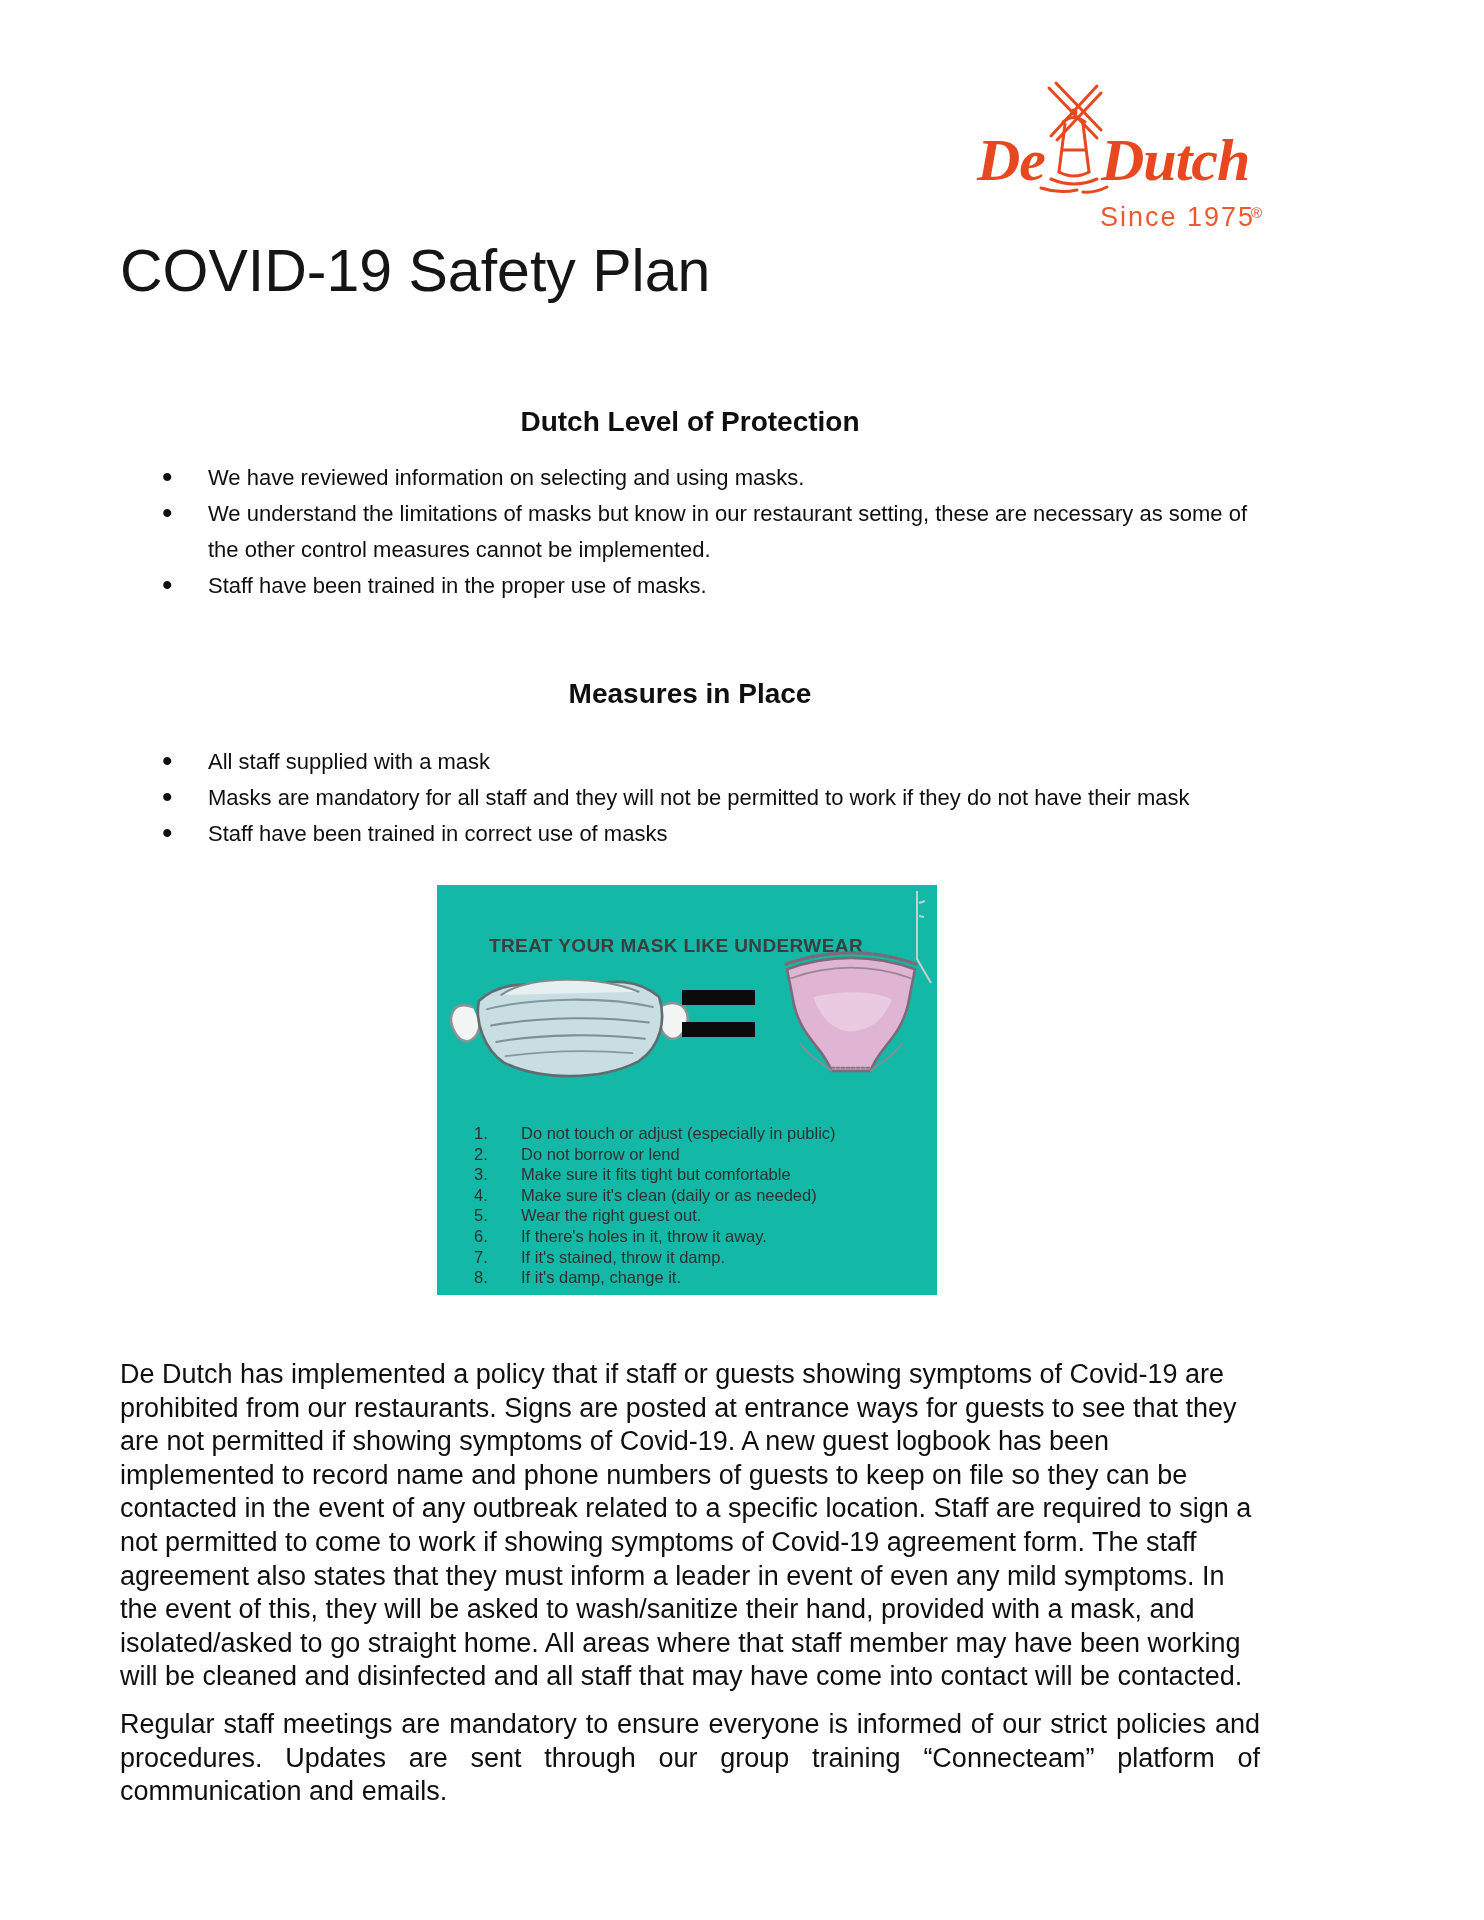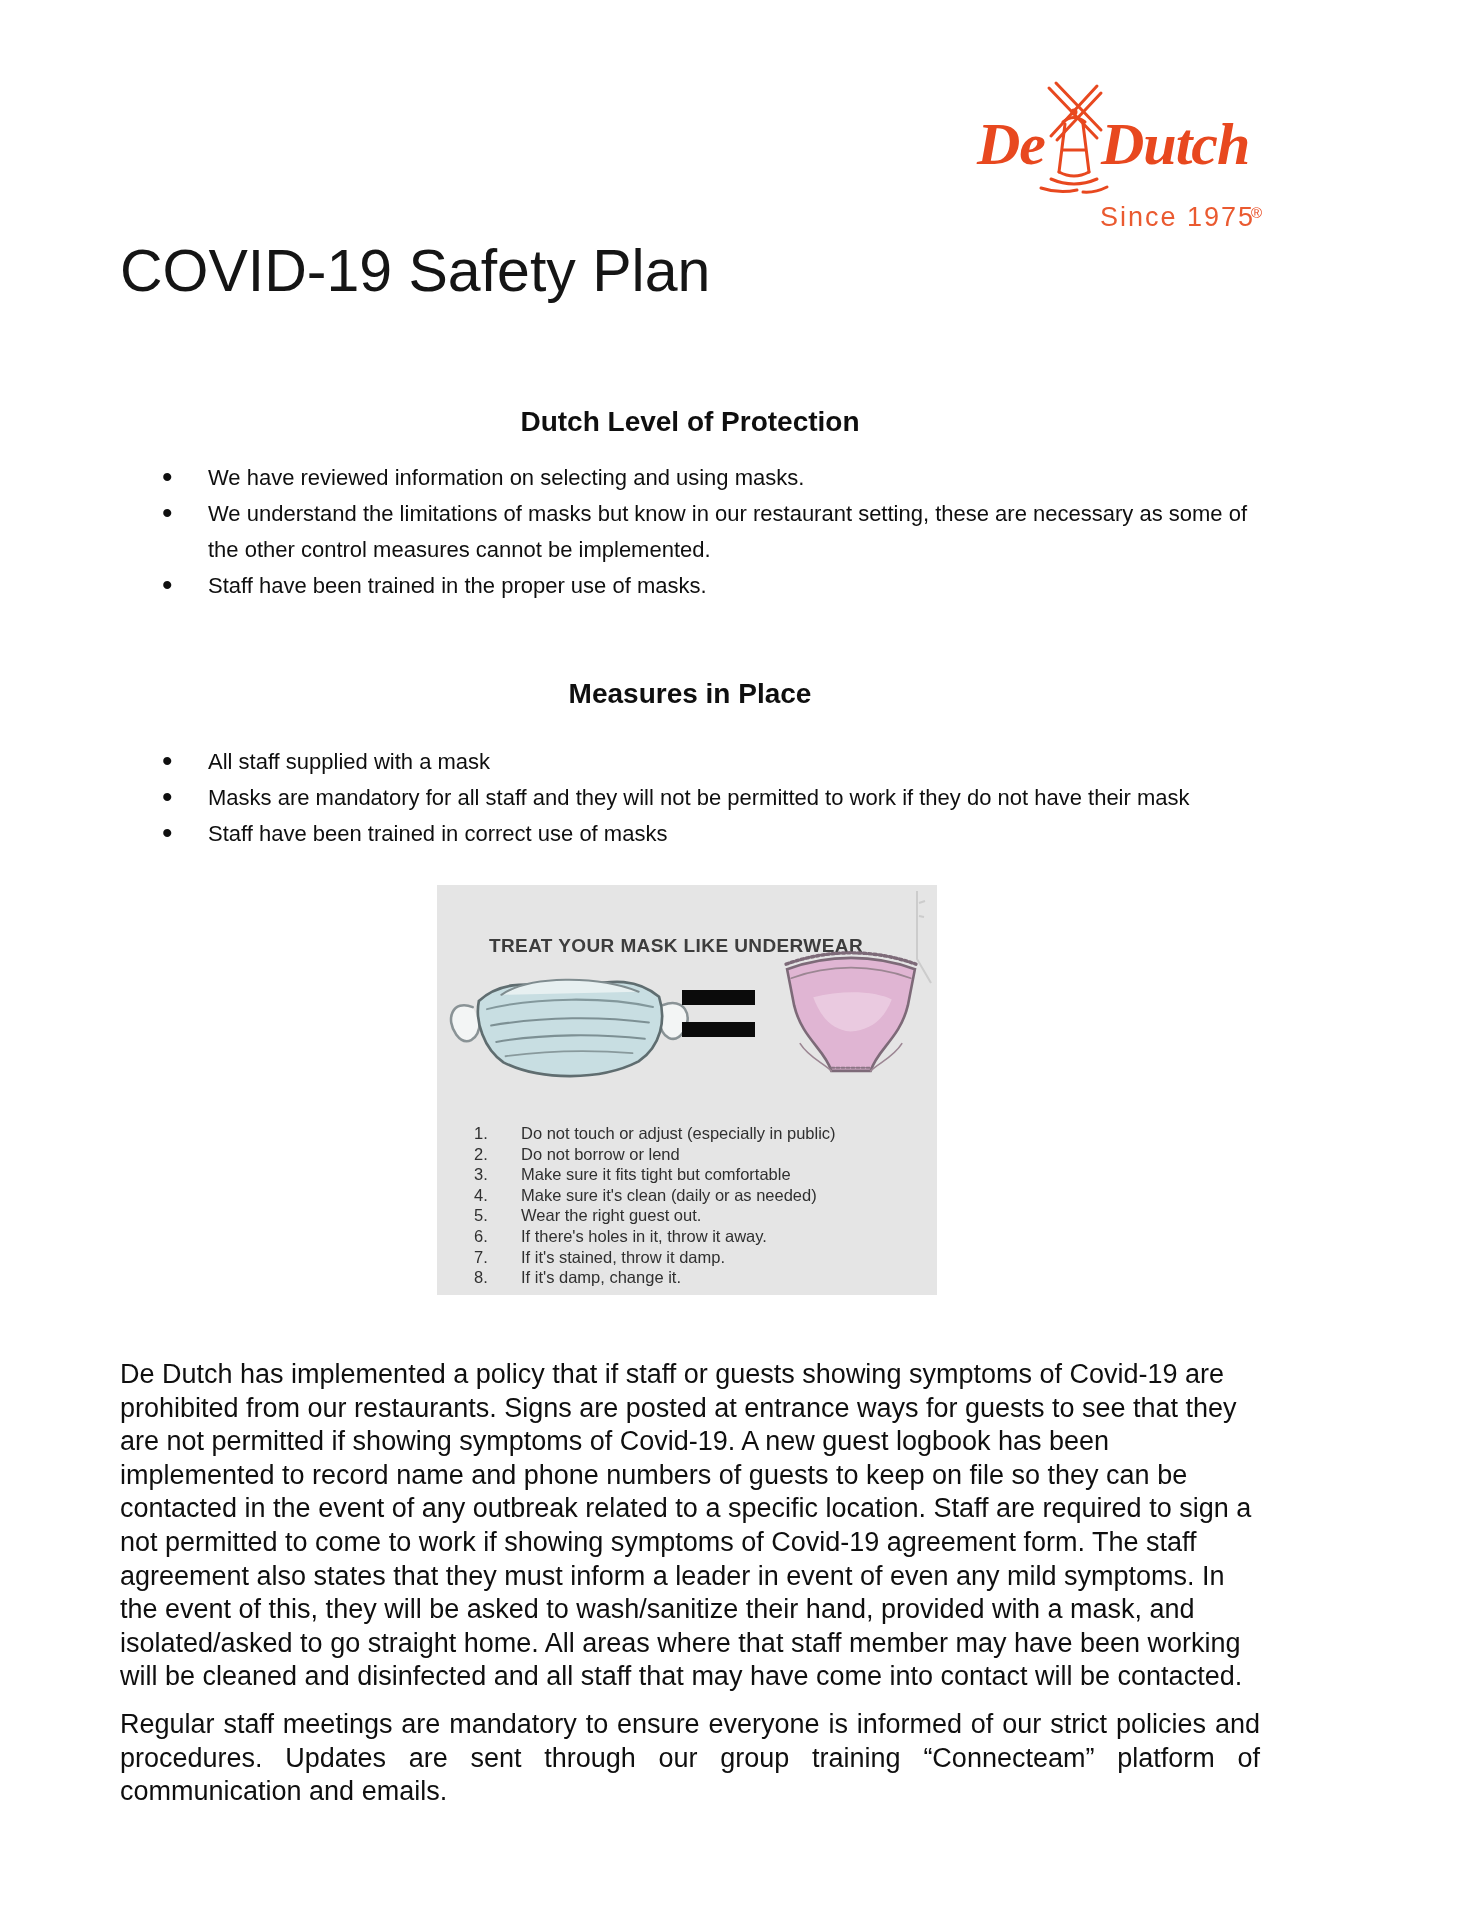--- a/index.html
+++ b/index.html
@@ -5,21 +5,21 @@
   html,body { margin:0; padding:0; background:#ffffff; }
   .page {
     position:relative; width:1484px; height:1920px; background:#ffffff;
     font-family:"Liberation Sans","DejaVu Sans",sans-serif; color:#0f0f0f;
     overflow:hidden;
   }
 
   
   .logo { position:absolute; left:975px; top:78px; width:300px; height:160px; color:#e8481f; }
   .logo-de, .logo-dutch {
-    position:absolute; top:32px;
+    position:absolute; top:48px;
     font-family:"Liberation Serif","DejaVu Serif",serif;
     font-style:italic; font-weight:bold; font-size:60px; letter-spacing:-1px;
   }
   .logo-de { left:2px; }
   .logo-dutch { left:126px; }
   .logo-windmill { position:absolute; left:58px; top:0; }
   .logo-reg { position:absolute; left:276px; top:126px; font-size:15px; font-style:normal; }
   .logo-tagline {
     position:absolute; left:110px; top:124px; width:170px; text-align:right;
     font-size:27px; letter-spacing:2px; color:#ea5a30; font-weight:normal;
@@ -51,21 +51,21 @@
   .para {
     position:absolute; left:120px; width:1140px;
     font-size:27px; line-height:33.6px;
   }
   .para.p1 { top:1358px; }
   .para.p2 { top:1708px; text-align:justify; }
 
   
   .meme {
     position:absolute; left:437px; top:885px; width:500px; height:410px;
-    background:#e5e5e5; color:#353535;
+    background:#14b8a6; color:#353535;
   }
   .meme-title {
     position:absolute; left:0; top:50px; width:478px; text-align:center;
     font-size:19px; font-weight:bold; letter-spacing:0.4px; color:#3d3d3d;
   }
   .meme-mask { position:absolute; left:5px; top:66px; }
   .meme-equals { position:absolute; left:245px; top:105px; width:73px; height:47px; }
   .meme-equals .bar { position:absolute; left:0; width:73px; height:15px; background:#0b0b0b; }
   .meme-equals .bar.top { top:0; }
   .meme-equals .bar.bot { top:32px; }

